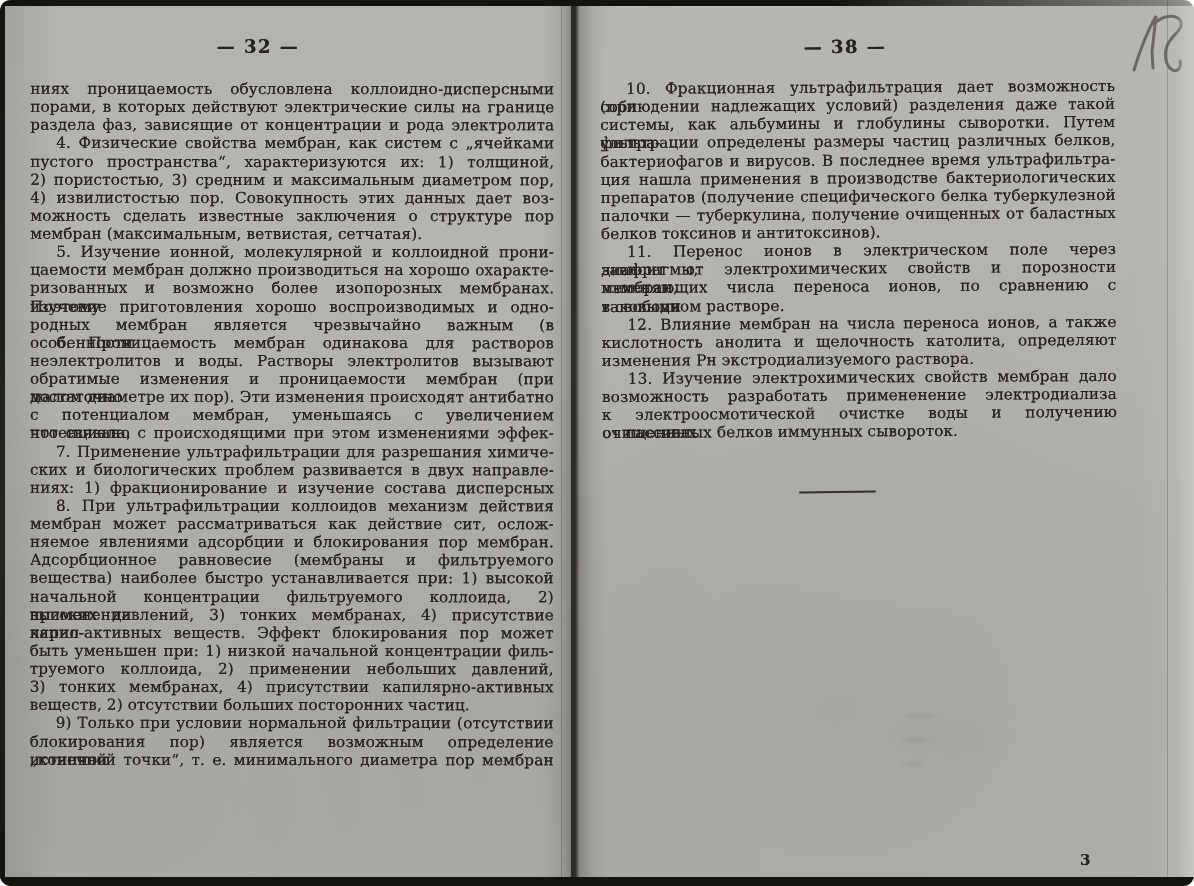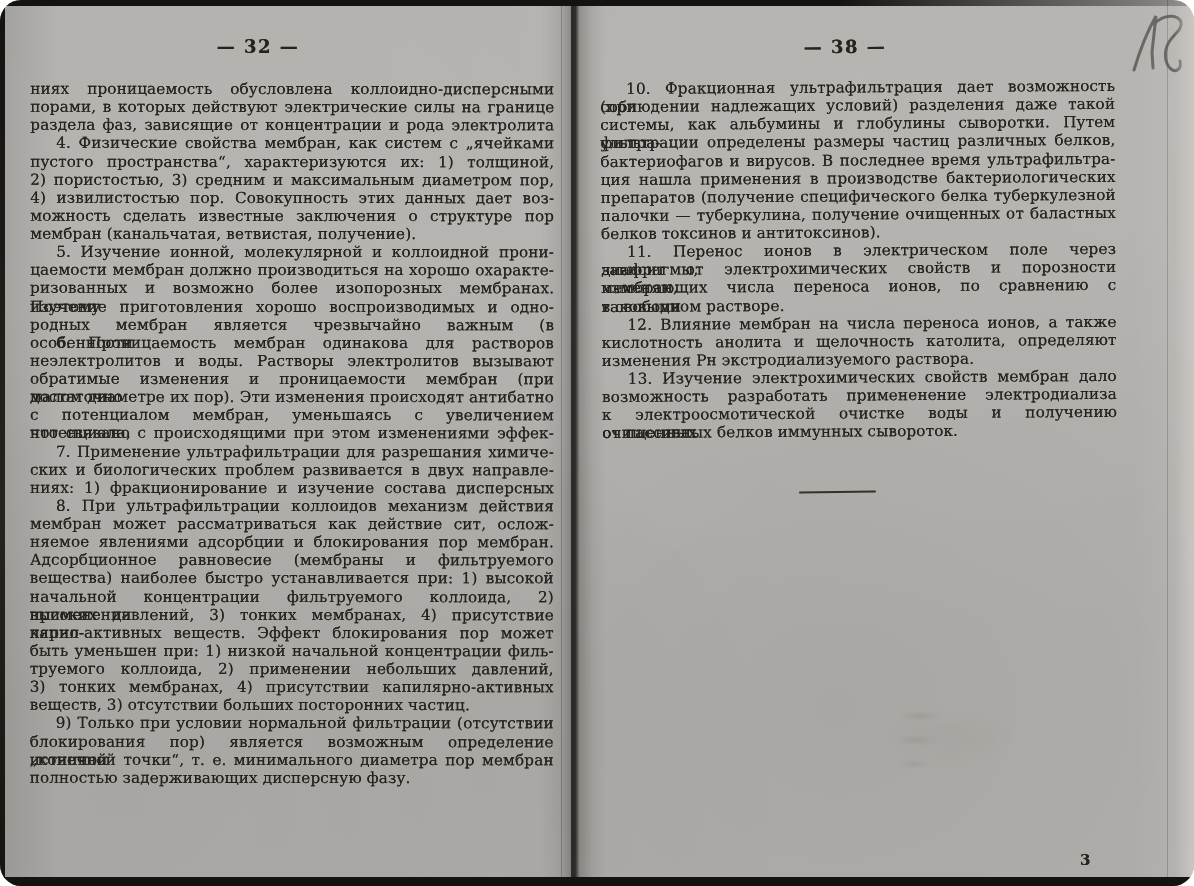--- a/index.html
+++ b/index.html
@@ -1,18 +1,18 @@
 <!DOCTYPE html>
 <html><head>
 <meta charset="utf-8">
 <style>
   html,body{margin:0;padding:0;background:#ffffff;}
   .scan{
     position:relative;width:1194px;height:886px;overflow:hidden;
-    border-radius:21px;background:#b2b0ac;
+    border-radius:11px;background:#b2b0ac;
     font-family:"DejaVu Serif","Liberation Serif",serif;
     color:#26231f;
   }
   
   .texture{
     position:absolute;inset:0;pointer-events:none;
     background:
       radial-gradient(ellipse at 18% 22%, rgba(255,255,255,0.06), transparent 55%),
       radial-gradient(ellipse at 82% 12%, rgba(255,255,255,0.07), transparent 50%),
       radial-gradient(ellipse at 70% 80%, rgba(0,0,0,0.05), transparent 55%),
@@ -84,21 +84,21 @@
         <div class="line">ниях проницаемость обусловлена коллоидно-дисперсными</div>
         <div class="line">порами, в которых действуют электрические силы на границе</div>
         <div class="line">раздела фаз, зависящие от концентрации и рода электролита</div>
       </div>
       <div class="para">
         <div class="line indent">4. Физические свойства мембран, как систем с „ячейками</div>
         <div class="line">пустого пространства“, характеризуются их: 1) толщиной,</div>
         <div class="line">2) пористостью, 3) средним и максимальным диаметром пор,</div>
         <div class="line">4) извилистостью пор. Совокупность этих данных дает воз-</div>
         <div class="line">можность сделать известные заключения о структуре пор</div>
-        <div class="line last">мембран (канальчатая, ветвистая, получение).</div>
+        <div class="line last">мембран (максимальным, ветвистая, сетчатая).</div>
       </div>
       <div class="para">
         <div class="line indent">5. Изучение ионной, молекулярной и коллоидной прони-</div>
         <div class="line">цаемости мембран должно производиться на хорошо охаракте-</div>
         <div class="line">ризованных и возможно более изопорозных мембранах. Поэтому</div>
         <div class="line">изучение приготовления хорошо воспроизводимых и одно-</div>
         <div class="line">родных мембран является чрезвычайно важным (в особенности</div>
       </div>
       <div class="para">
         <div class="line indent">6. Проницаемость мембран одинакова для растворов</div>
@@ -118,27 +118,26 @@
         <div class="line">мембран может рассматриваться как действие сит, ослож-</div>
         <div class="line">няемое явлениями адсорбции и блокирования пор мембран.</div>
         <div class="line">Адсорбционное равновесие (мембраны и фильтруемого</div>
         <div class="line">вещества) наиболее быстро устанавливается при: 1) высокой</div>
         <div class="line">начальной концентрации фильтруемого коллоида, 2) применении</div>
         <div class="line">высоких давлений, 3) тонких мембранах, 4) присутствие капил-</div>
         <div class="line">лярно-активных веществ. Эффект блокирования пор может</div>
         <div class="line">быть уменьшен при: 1) низкой начальной концентрации филь-</div>
         <div class="line">труемого коллоида, 2) применении небольших давлений,</div>
         <div class="line">3) тонких мембранах, 4) присутствии капилярно-активных</div>
-        <div class="line last">веществ, 3) отсутствии больших посторонних частиц.</div>
+        <div class="line last">веществ, 2) отсутствии больших посторонних частиц.</div>
       </div>
       <div class="para">
         <div class="line indent">9) Только при условии нормальной фильтрации (отсутствии</div>
         <div class="line">блокирования пор) является возможным определение истинной</div>
         <div class="line">„конечной точки“, т. е. минимального диаметра пор мембран</div>
-        <div class="line last">полностью задерживающих дисперсную фазу.</div>
       </div>
     </div>
 
   <div class="page-header header-right">— 38 —</div>
   <div class="textblock textblock-right">
       <div class="para">
         <div class="line indent">10. Фракционная ультрафильтрация дает возможность (при</div>
         <div class="line">соблюдении надлежащих условий) разделения даже такой</div>
         <div class="line">системы, как альбумины и глобулины сыворотки. Путем ультра-</div>
         <div class="line">фильтрации определены размеры частиц различных белков,</div>

